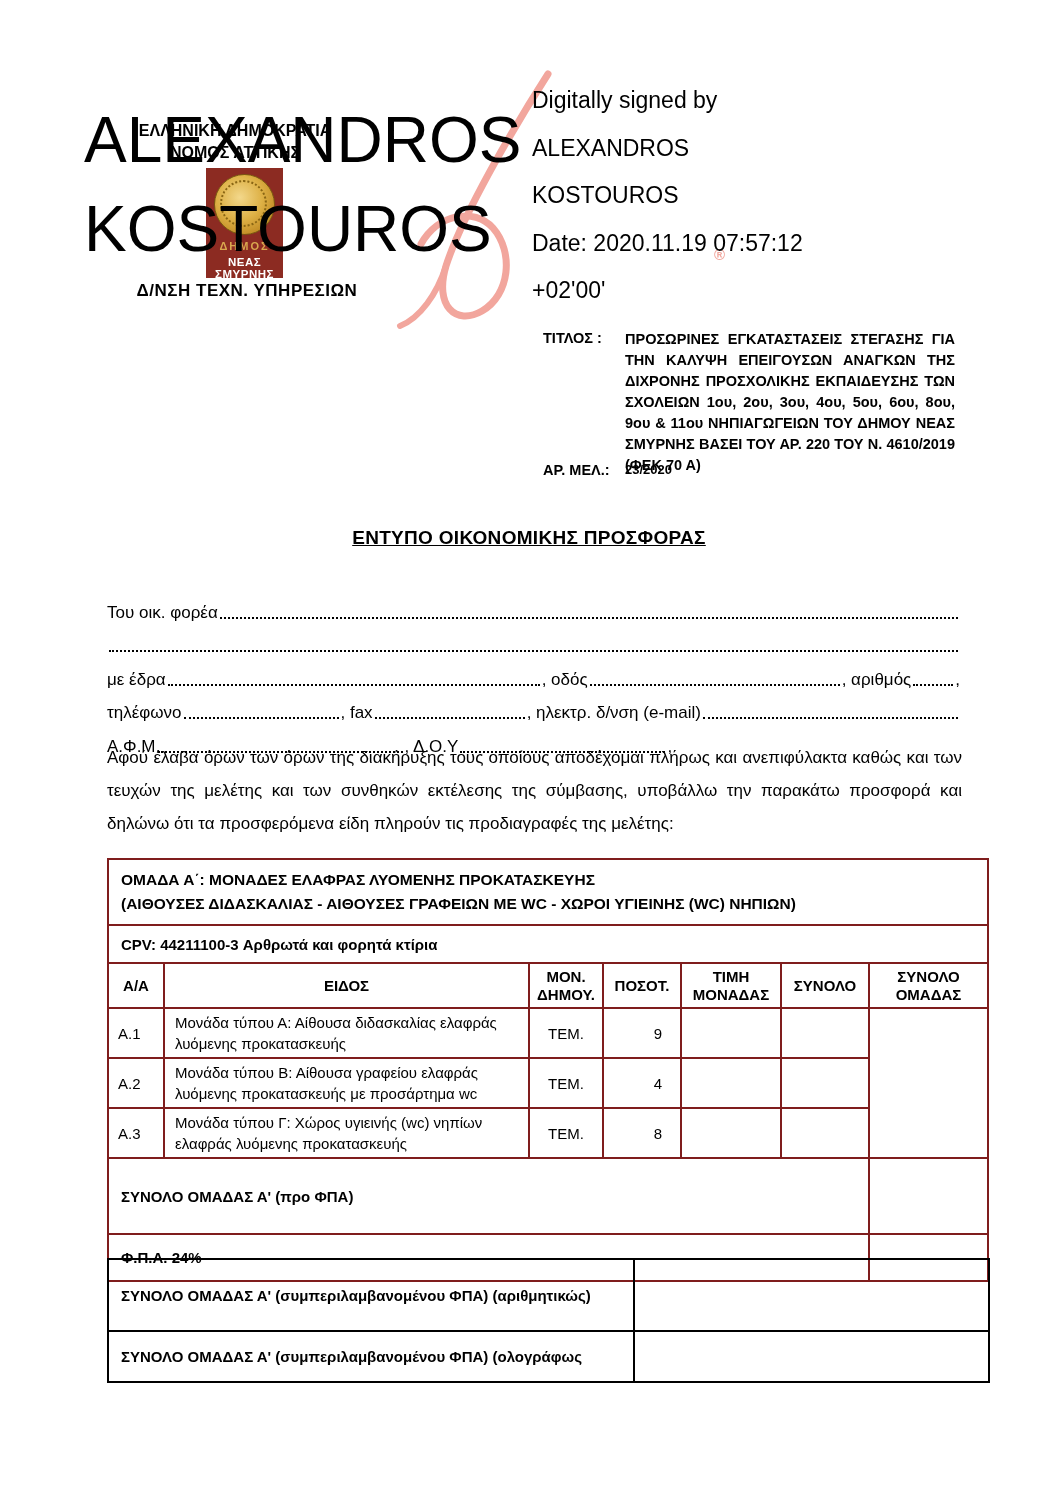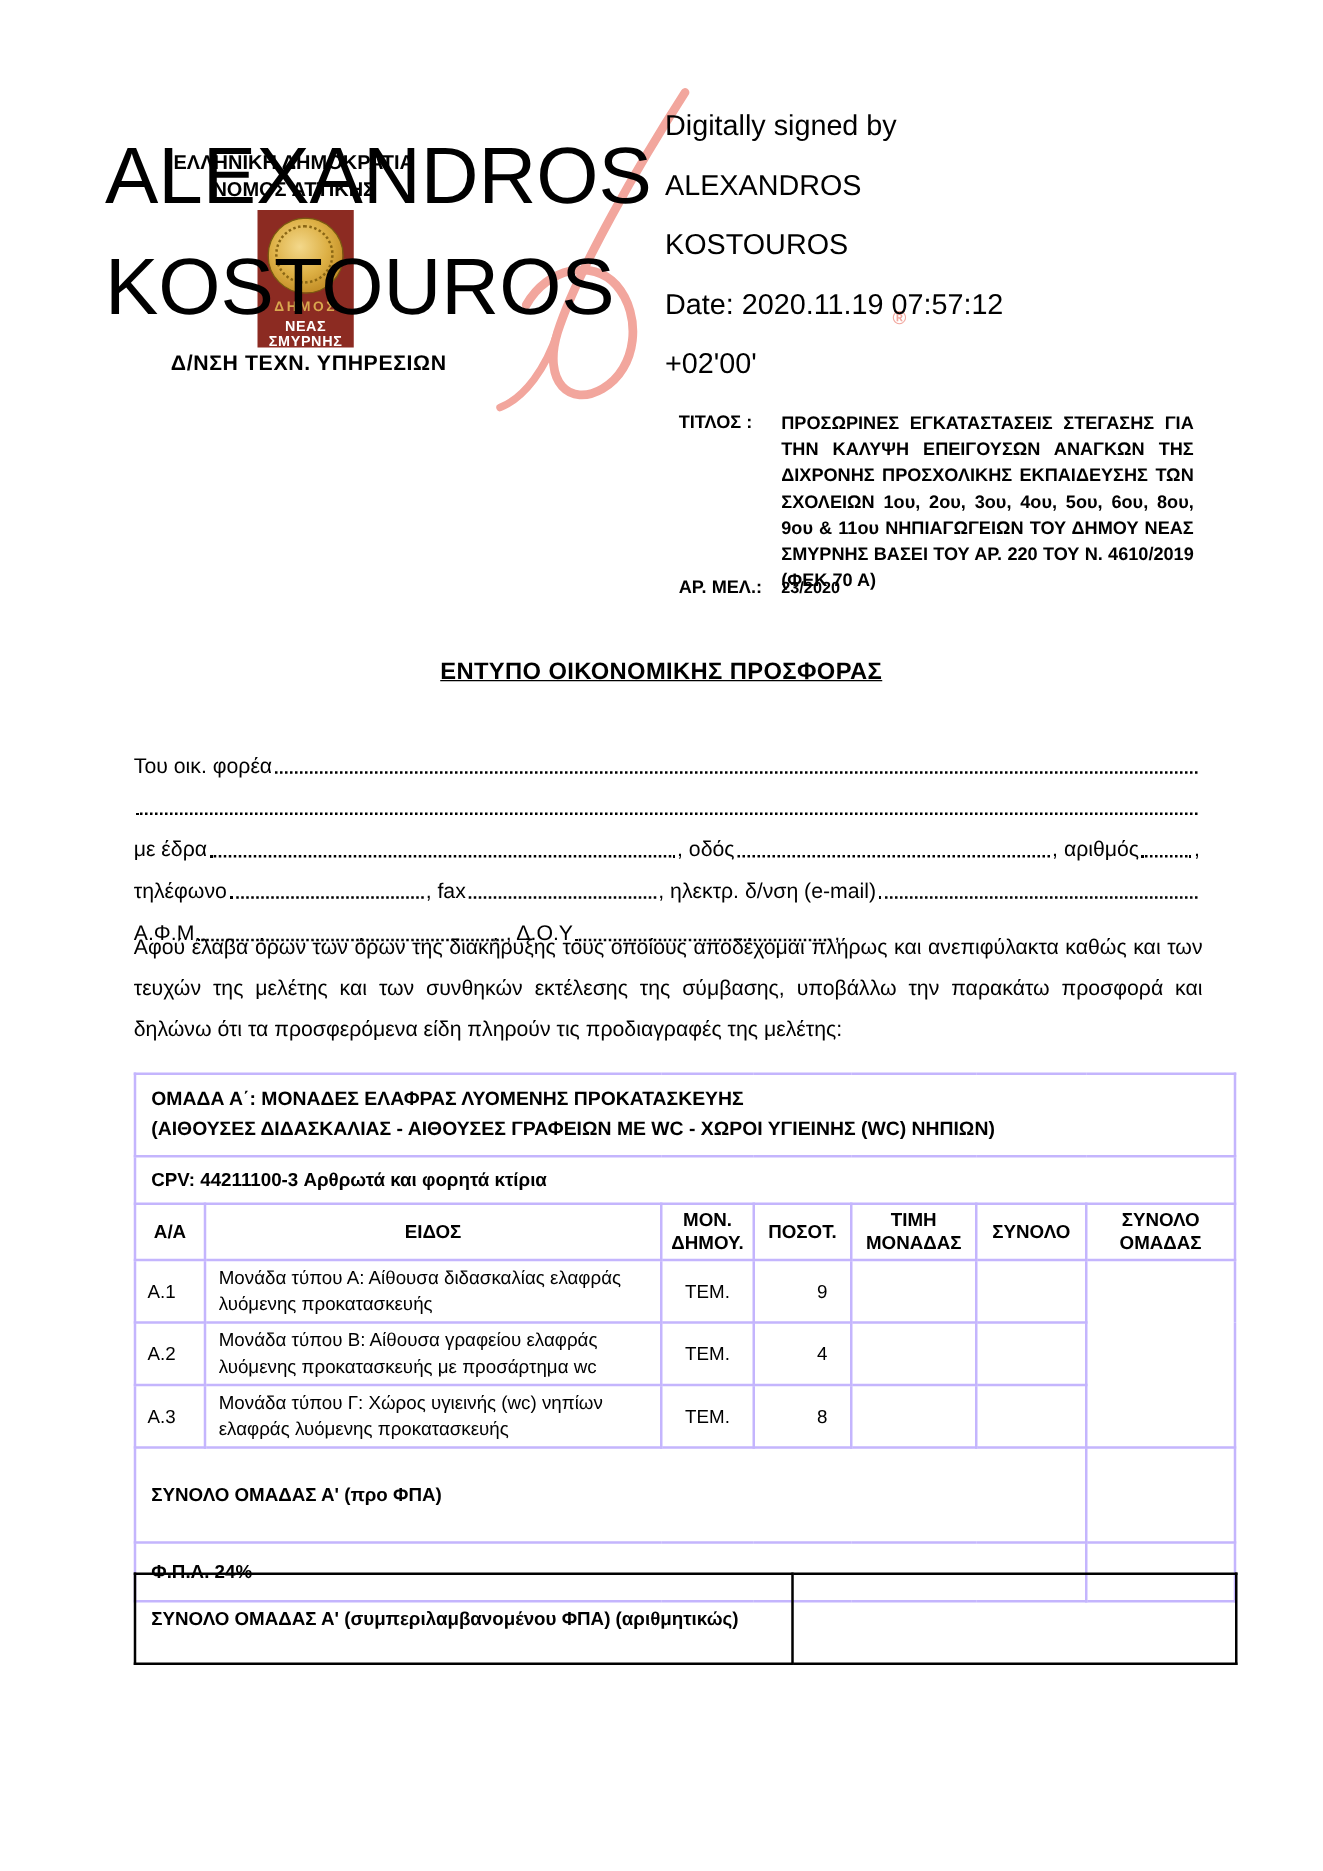--- a/index.html
+++ b/index.html
@@ -49,21 +49,21 @@
   .fline { display: flex; align-items: flex-end; height: 33.5px; white-space: nowrap; }
   .dots { border-bottom: 2px dotted #000; height: 1px; margin: 0 2px 4px 2px; }
   .grow { flex: 1 1 auto; }
 
   .declaration { position: absolute; left: 107px; top: 741px; width: 855px; font-size: 17px;
                  line-height: 33px; text-align: justify; }
 
   
   table.offer { position: absolute; left: 107px; top: 858px; width: 881px;
                 border-collapse: collapse; table-layout: fixed; font-size: 15px; }
-  table.offer td, table.offer th { border: 2px solid #c4b5fd; vertical-align: middle; }
+  table.offer td, table.offer th { border: 2px solid #7f1d1d; vertical-align: middle; }
   .group-title { font-weight: bold; padding: 8px 12px; line-height: 24px; font-size: 15.5px; }
   .cpv-cell { font-weight: bold; padding: 4px 12px; font-size: 15px; height: 38px; }
   th.colh { font-weight: bold; text-align: center; padding: 2px 4px; height: 45px; line-height: 18px; font-size: 15px; }
   td.cid { padding-left: 9px; height: 49px; }
   td.citem { padding: 3px 10px; line-height: 21px; }
   td.cunit { text-align: center; }
   td.cqty { text-align: right; padding-right: 18px; }
   td.sumlabel { font-weight: bold; padding-left: 12px; }
   tr.sumrow1 td { height: 76px; }
   tr.sumrow2 td { height: 47px; }
@@ -224,16 +224,20 @@
   <table class="totals">
     <colgroup>
         <col style="width:526px">
         <col style="width:355px">
       </colgroup>
     <tbody>
         <tr class="trow1">
       <td class="sumlabel">ΣΥΝΟΛΟ ΟΜΑΔΑΣ Α' (συμπεριλαμβανομένου ΦΠΑ) (αριθμητικώς)</td>
       <td></td>
     </tr>
+    <tr class="trow2">
+      <td class="sumlabel">ΣΥΝΟΛΟ ΟΜΑΔΑΣ Α' (συμπεριλαμβανομένου ΦΠΑ)  (ολογράφως</td>
+      <td></td>
+    </tr>
   </tbody>
     </table>
 
 </div>
 
 </body></html>

